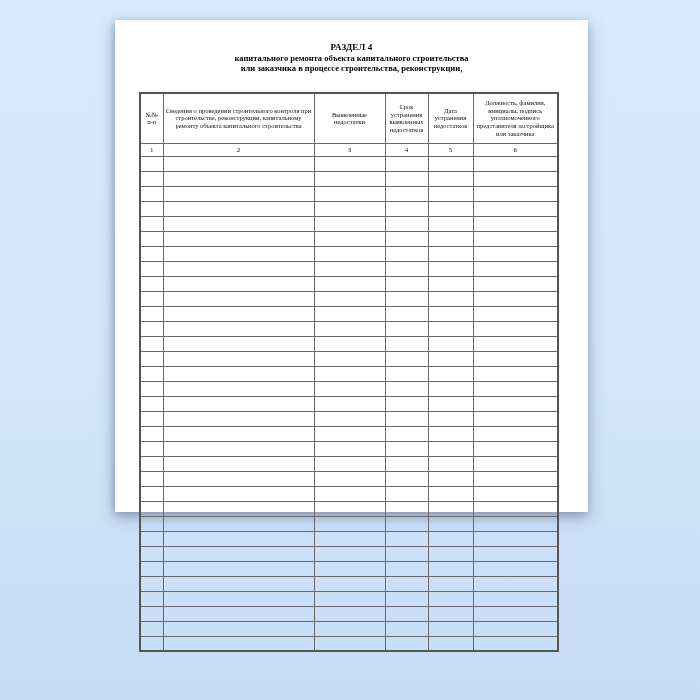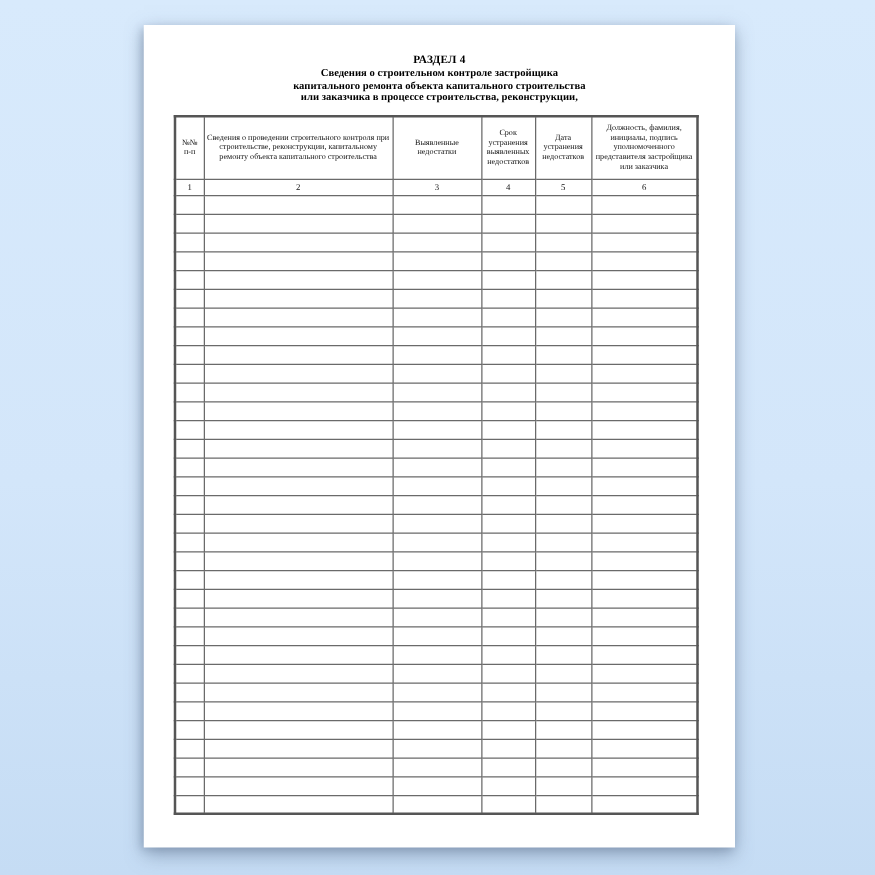--- a/index.html
+++ b/index.html
@@ -5,21 +5,21 @@
   * { margin: 0; padding: 0; box-sizing: border-box; }
   html, body { width: 700px; height: 700px; overflow: hidden; }
   body {
     font-family: "Liberation Serif", "DejaVu Serif", serif;
     background: linear-gradient(180deg, #d8eafc 0%, #d3e6fa 55%, #c5dcf4 100%);
     position: relative;
   }
   .page {
     position: absolute;
     left: 115px; top: 20px;
-    width: 473px; height: 658px;
+    width: 473px; height: 492px;
     background: #ffffff;
     box-shadow: 0 5px 14px rgba(88,108,136,0.55), -2px 2px 6px rgba(88,108,136,0.25);
   }
   .doc-title {
     margin-top: 22px;
     text-align: center;
     font-weight: bold;
     font-size: 9px;
     line-height: 10px;
     color: #000;
@@ -64,21 +64,20 @@
     height: 15px;
     font-size: 7px;
   }
 </style>
 </head>
 <body>
 
 <div class="page">
   <div class="doc-title">РАЗДЕЛ 4</div>
   <div class="doc-subtitle">
-    <div>Сведения о строительном контроле застройщика</div>
     <div>капитального ремонта объекта капитального строительства</div>
     <div>или заказчика в процессе строительства, реконструкции,</div>
   </div>
 
   <table class="form">
     <colgroup>
         <col style="width: 23px;">
         <col style="width: 151px;">
         <col style="width: 71px;">
         <col style="width: 43px;">

